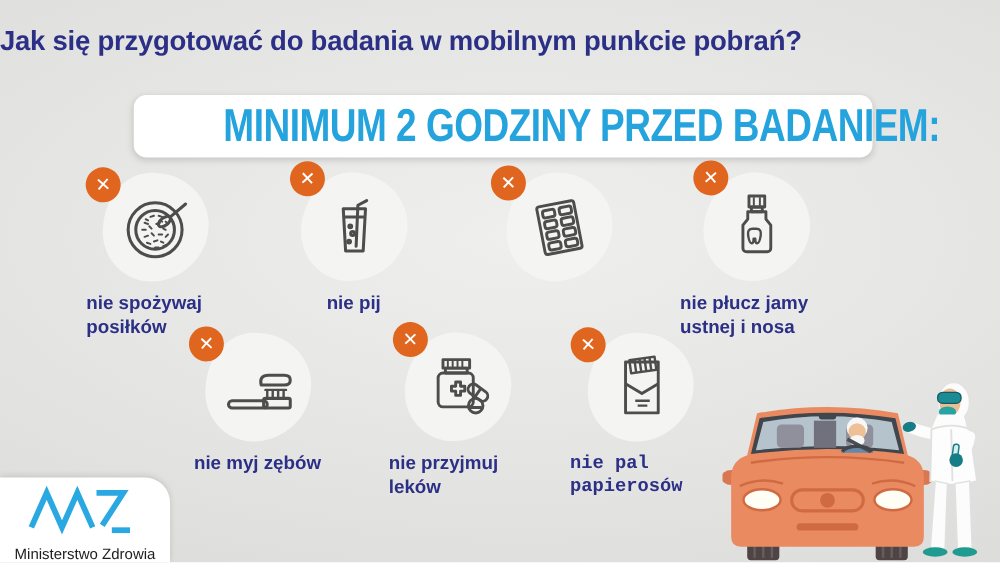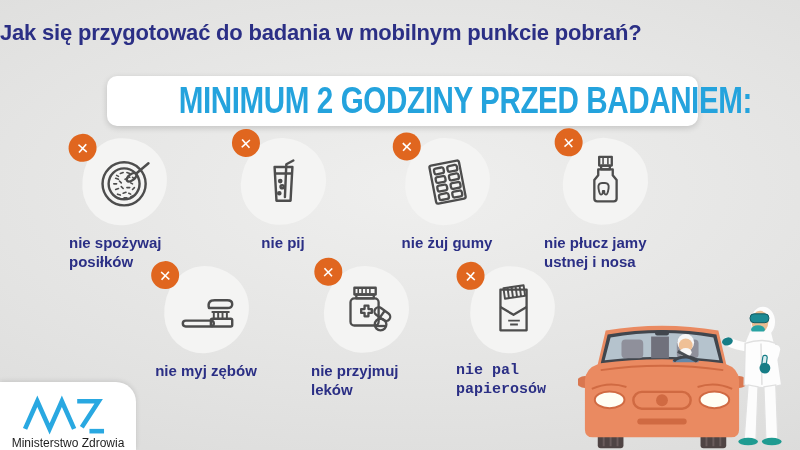--- a/index.html
+++ b/index.html
@@ -46,21 +46,21 @@
     font-size:15px;font-weight:900;line-height:1;
   }
   .rule-label{
     margin-top:8px;text-align:left;color:var(--title-navy);
     font-size:15px;font-weight:700;line-height:1.28;
   }
   .w110{max-width:110px;} .w120{max-width:122px;} .w112{max-width:112px;font-family:Liberation Mono, monospace;}
   .logo-card{
     position:absolute;left:0;top:382px;width:136px;height:68px;background:#ffffff;
     border-radius:0 20px 0 0;box-shadow:0 -1px 5px rgba(0,0,0,.12);
-    display:flex;flex-direction:column;align-items:center;justify-content:flex-end;
+    display:flex;flex-direction:column;align-items:center;justify-content:space-between;
   }
   .logo-caption{font-size:12px;color:#1d1d1d;font-weight:400;margin-top:1px;}
   .art{position:absolute;}
 </style>
 </head>
 <body>
 
 <div class="canvas">
 
   <div class="title">Jak się przygotować do badania w mobilnym punkcie pobrań?</div>
@@ -108,21 +108,20 @@
           <rect x="20" y="25" width="10" height="6" rx="2"></rect>
             <rect x="34" y="25" width="10" height="6" rx="2"></rect>
           <rect x="20" y="34" width="10" height="6" rx="2"></rect>
             <rect x="34" y="34" width="10" height="6" rx="2"></rect>
           <rect x="20" y="43" width="10" height="6" rx="2"></rect>
             <rect x="34" y="43" width="10" height="6" rx="2"></rect>
         </g>
       </svg>
       <div class="badge">✕</div>
     </div>
-    <div class="rule-label">nie żuj gumy</div>
   </div>
 
   <div class="item" style="left:530px;top:138px">
     <div class="blob" style="transform:rotate(4deg)">
       <svg width="62" height="62" viewBox="0 0 64 64" fill="none" stroke="currentColor" stroke-width="2.4" stroke-linejoin="round" style="transform:rotate(-4deg)">
         <rect x="25" y="6" width="13" height="9"></rect>
         <path stroke-width="1.6" d="M29,7 v7 M34,7 v7"></path>
         <rect x="27" y="15" width="9" height="4"></rect>
         <path d="M24,19 h15 v6 l4,5 v19 a3,3 0 0 1 -3,3 h-17 a3,3 0 0 1 -3,-3 v-19 l4,-5 z"></path>
         <path stroke-width="2" d="M28,33 q-4.5,0 -3.7,5.5 q1,6.5 2.8,6.5 q1.8,0 1.7,-3.8 h1.4 q-0.1,3.8 1.7,3.8 q1.8,0 2.8,-6.5 q0.8,-5.5 -3.7,-5.5 z"></path>

